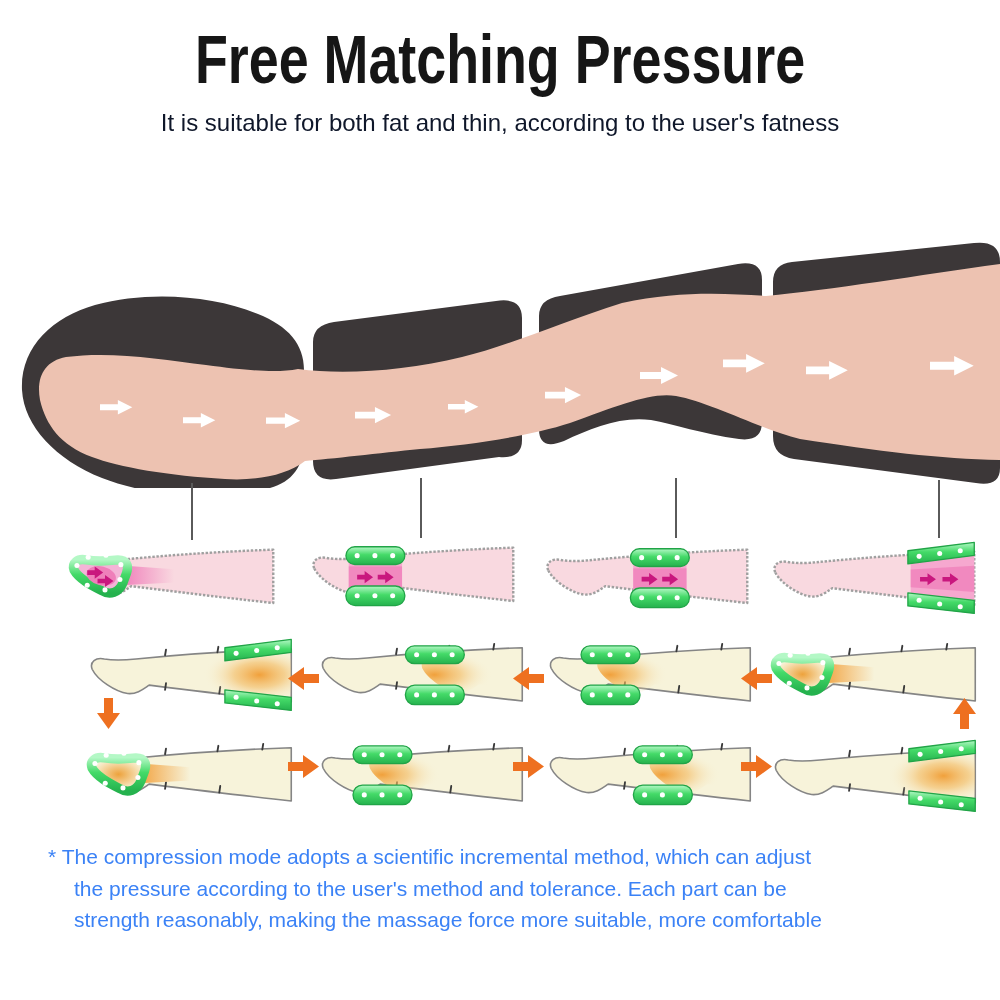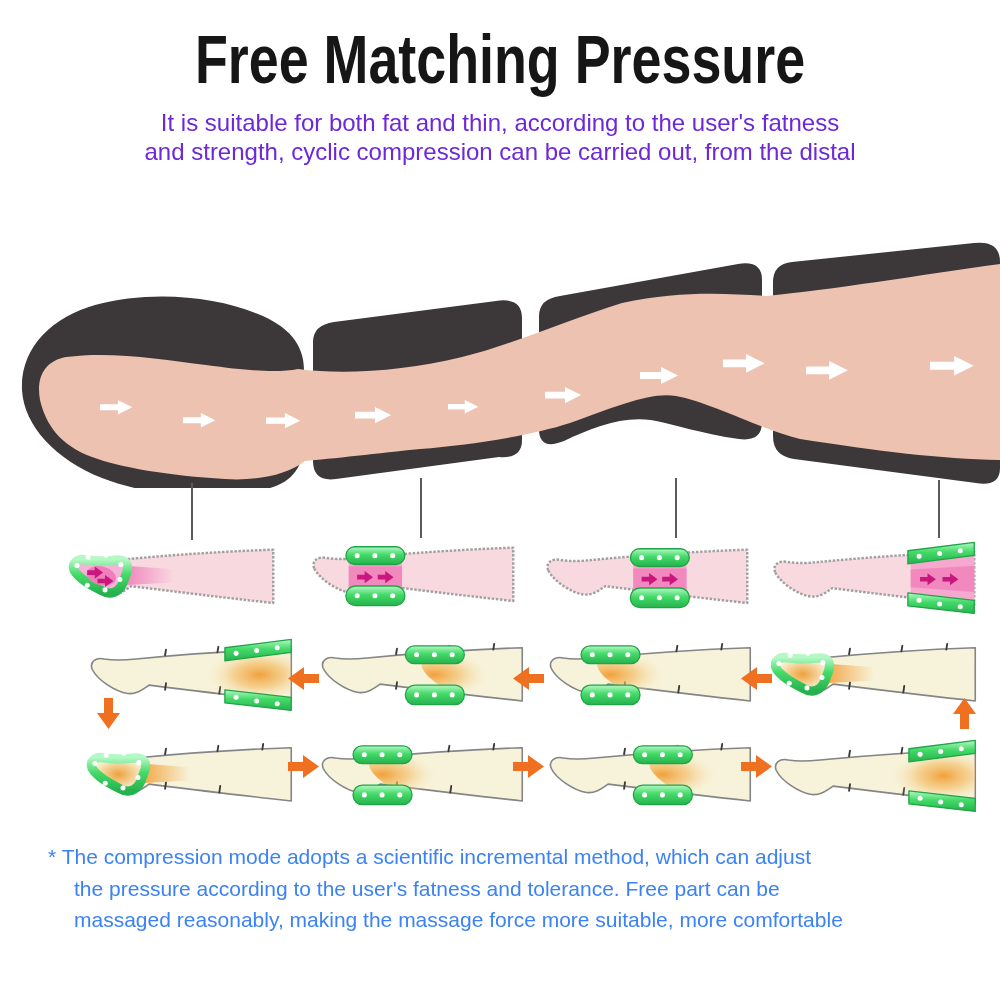--- a/index.html
+++ b/index.html
@@ -2,21 +2,21 @@
 <html style="--skin: #edc2b1; --cuff-dark: #3c3738; --leg-pink: #f9d9e0; --pressure-zone: #f6a8cf; --pressure-deep: #ef7fba; --pressure-arrow: #c9177e; --cuff-green: #3bd662; --cuff-green-edge: #21a447; --leg-cream: #f7f3da; --glow-orange: #f2a340; --flow-arrow-orange: #ee7020;"><head>
 <meta charset="utf-8">
 <style>
   html,body{margin:0;padding:0;background:#fff;}
   .canvas{position:relative;width:1000px;height:1000px;background:#fff;overflow:hidden;
           font-family:"Liberation Sans",sans-serif;color:#111;}
   .title{position:absolute;top:20px;left:0;width:1000px;text-align:center;margin:0;
          font-size:69px;font-weight:700;color:#161616;white-space:nowrap;
          transform:scaleX(.78);transform-origin:50% 50%;letter-spacing:0;}
   .subtitle{position:absolute;top:108px;left:0;width:1000px;text-align:center;
-            font-size:24px;line-height:29px;color:#6d28d9;}
+            font-size:24px;line-height:29px;color:#0f172a;}
   .footnote{position:absolute;left:48px;top:841px;width:930px;font-size:21px;
             line-height:31.5px;color:#3b82f6;}
   .footnote .fl{padding-left:26px;}
   .footnote .fl:first-child{padding-left:0;}
   .bigleg{position:absolute;left:0;top:230px;width:1000px;height:258px;}
   .pline{position:absolute;width:2px;background:#5a5a5a;}
   .mini{position:absolute;width:215px;height:92px;overflow:visible;}
   .flow{position:absolute;}
   .defs{position:absolute;width:0;height:0;}
   .pinkLeg{fill:var(--leg-pink,#f9d9e0);stroke:#a0a0a0;stroke-width:2.6;
@@ -160,21 +160,20 @@
           <use href="#dt" x="62" y="46"></use>
           <use href="#dt" x="46" y="57"></use>
           <use href="#dt" x="27" y="52"></use>
       </g>
     </defs>
   </svg>
 
   <h1 class="title">Free Matching Pressure</h1>
   <div class="subtitle">
     <div>It is suitable for both fat and thin, according to the user's fatness</div>
-    <div>and strength, cyclic compression can be carried out, from the distal</div>
   </div>
 
   <svg class="bigleg" viewBox="0 0 1000 258">
     <g>
       <path class="darkseg" d="M95,75 C150,60 215,66 258,84 C288,96 304,114 304,140 L304,212 C304,236 292,252 270,258 C222,272 150,267 102,248 C56,230 24,196 22,160 C20,118 52,87 95,75 Z"></path>
       <path class="darkseg" d="M334,92 L496,71 Q522,67 522,88 L522,210 Q522,229 499,227 L336,249 Q313,252 313,231 L313,112 Q313,95 334,92 Z"></path>
       <path class="darkseg" d="M560,66 L738,34 Q762,30 762,50 L762,192 Q762,212 739,209 C702,204 674,194 651,190 C621,186 591,198 564,211 Q539,221 539,199 L539,86 Q539,69 560,66 Z"></path>
       <path class="darkseg" d="M792,32 L974,13 Q1000,10 1000,32 L1000,238 Q1000,257 976,253 L794,229 Q773,226 773,206 L773,52 Q773,34 792,32 Z"></path>
     </g>
     <path class="skin" d="M40,170 C36,148 44,131 66,127 C110,121 162,129 206,135 C250,141 278,143 298,139 C344,145 404,141 462,127 C505,117 560,93 622,73 C678,61 722,63 766,66 C830,60 920,45 1000,34 L1000,230 C940,229 878,221 800,209 C760,199 710,172 676,166 C650,162 618,176 570,193 C530,206 470,215 420,219 C380,223 330,229 305,231 C287,245 257,251 225,249 C170,246 118,237 92,227 C60,215 46,195 40,170 Z"></path>
@@ -308,17 +307,17 @@
     </svg>
   <svg class="flow" style="left:513px;top:755px;width:31px;height:23px" viewBox="0 0 31 23">
       <use href="#arrO" class="oarr"></use>
     </svg>
   <svg class="flow" style="left:741px;top:755px;width:31px;height:23px" viewBox="0 0 31 23">
       <use href="#arrO" class="oarr"></use>
     </svg>
 
   <div class="footnote">
     <div class="fl">* The compression mode adopts a scientific incremental method, which can adjust</div>
-    <div class="fl">the pressure according to the user's fatness and tolerance. Free part can be</div>
-    <div class="fl">massaged reasonably, making the massage force more suitable, more comfortable</div>
+    <div class="fl">the pressure according to the user's method and tolerance. Each part can be</div>
+    <div class="fl">strength reasonably, making the massage force more suitable, more comfortable</div>
   </div>
 
 </div>
 
 </body></html>

